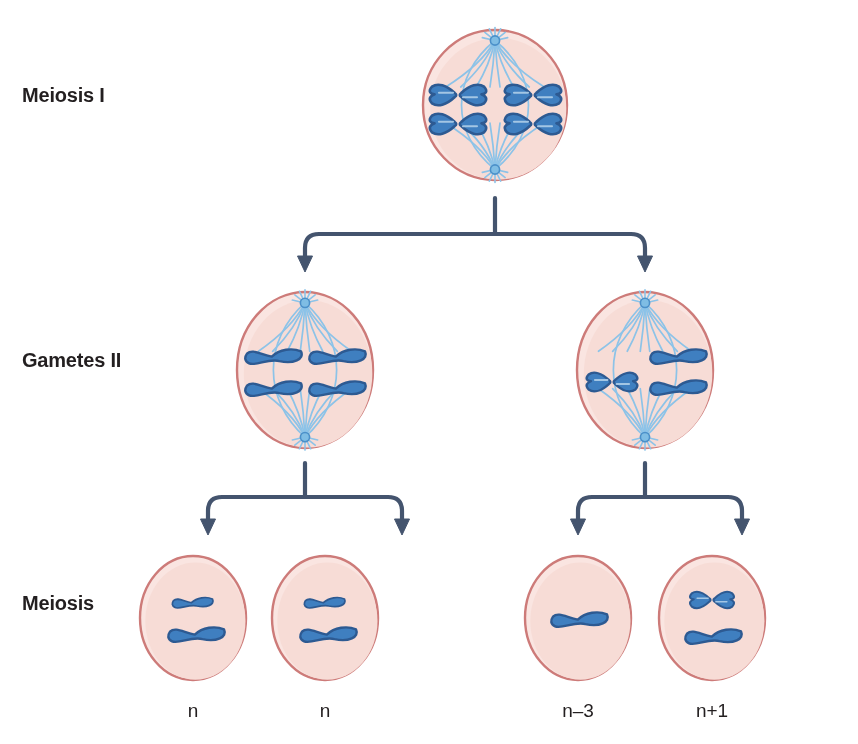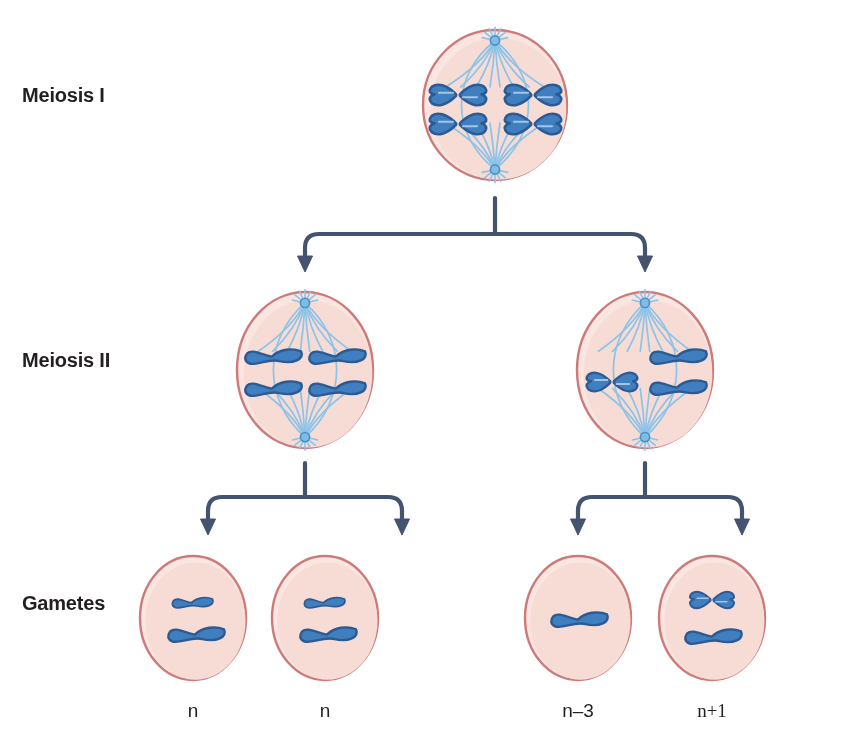--- a/index.html
+++ b/index.html
@@ -43,27 +43,27 @@
     width: 858px;
     height: 744px;
   }
 </style>
 </head>
 <body>
 
 <div id="stage">
 
   <div class="row-label" style="left:22px; top:84px;">Meiosis I</div>
-  <div class="row-label" style="left:22px; top:349px;">Meiosis II</div>
-  <div class="row-label" style="left:22px; top:592px;">Gametes</div>
+  <div class="row-label" style="left:22px; top:349px;">Gametes II</div>
+  <div class="row-label" style="left:22px; top:592px;">Meiosis</div>
 
   <div class="stage-label" style="left:193px; top:700px;">n</div>
   <div class="stage-label" style="left:325px; top:700px;">n</div>
   <div class="stage-label" style="left:578px; top:700px;">n–3</div>
-  <div class="stage-label" style="left:712px; top:700px;font-family:Liberation Serif, serif;">n+1</div>
+  <div class="stage-label" style="left:712px; top:700px;">n+1</div>
 
   <svg class="svg-layer" id="vector-layer" viewBox="0 0 858 744" xmlns="http://www.w3.org/2000/svg">
       <g>
         <ellipse cx="495" cy="105" rx="72" ry="75" fill="#fae5e1" stroke="#cd7b79" stroke-width="2.4"></ellipse>
         <ellipse cx="498.24" cy="108.75" rx="68.03999999999999" ry="70.875" fill="#f7dcd6" stroke="none"></ellipse>
         <path d="M495,40.5 C450.36,76.5 450.36,133.5 495,169.5" fill="none" stroke="#8cc3e8" stroke-width="1.7"></path>
         <path d="M495,40.5 C539.64,76.5 539.64,133.5 495,169.5" fill="none" stroke="#8cc3e8" stroke-width="1.7"></path>
         <path d="M495,40.5 Q481.4064,64.5 445.7232,87" fill="none" stroke="#8cc3e8" stroke-width="1.7" stroke-linecap="round"></path>
         <path d="M495,40.5 Q485.5536,64.5 460.7568,87" fill="none" stroke="#8cc3e8" stroke-width="1.7" stroke-linecap="round"></path>
         <path d="M495,40.5 Q489.816,64.5 476.208,87" fill="none" stroke="#8cc3e8" stroke-width="1.7" stroke-linecap="round"></path>

